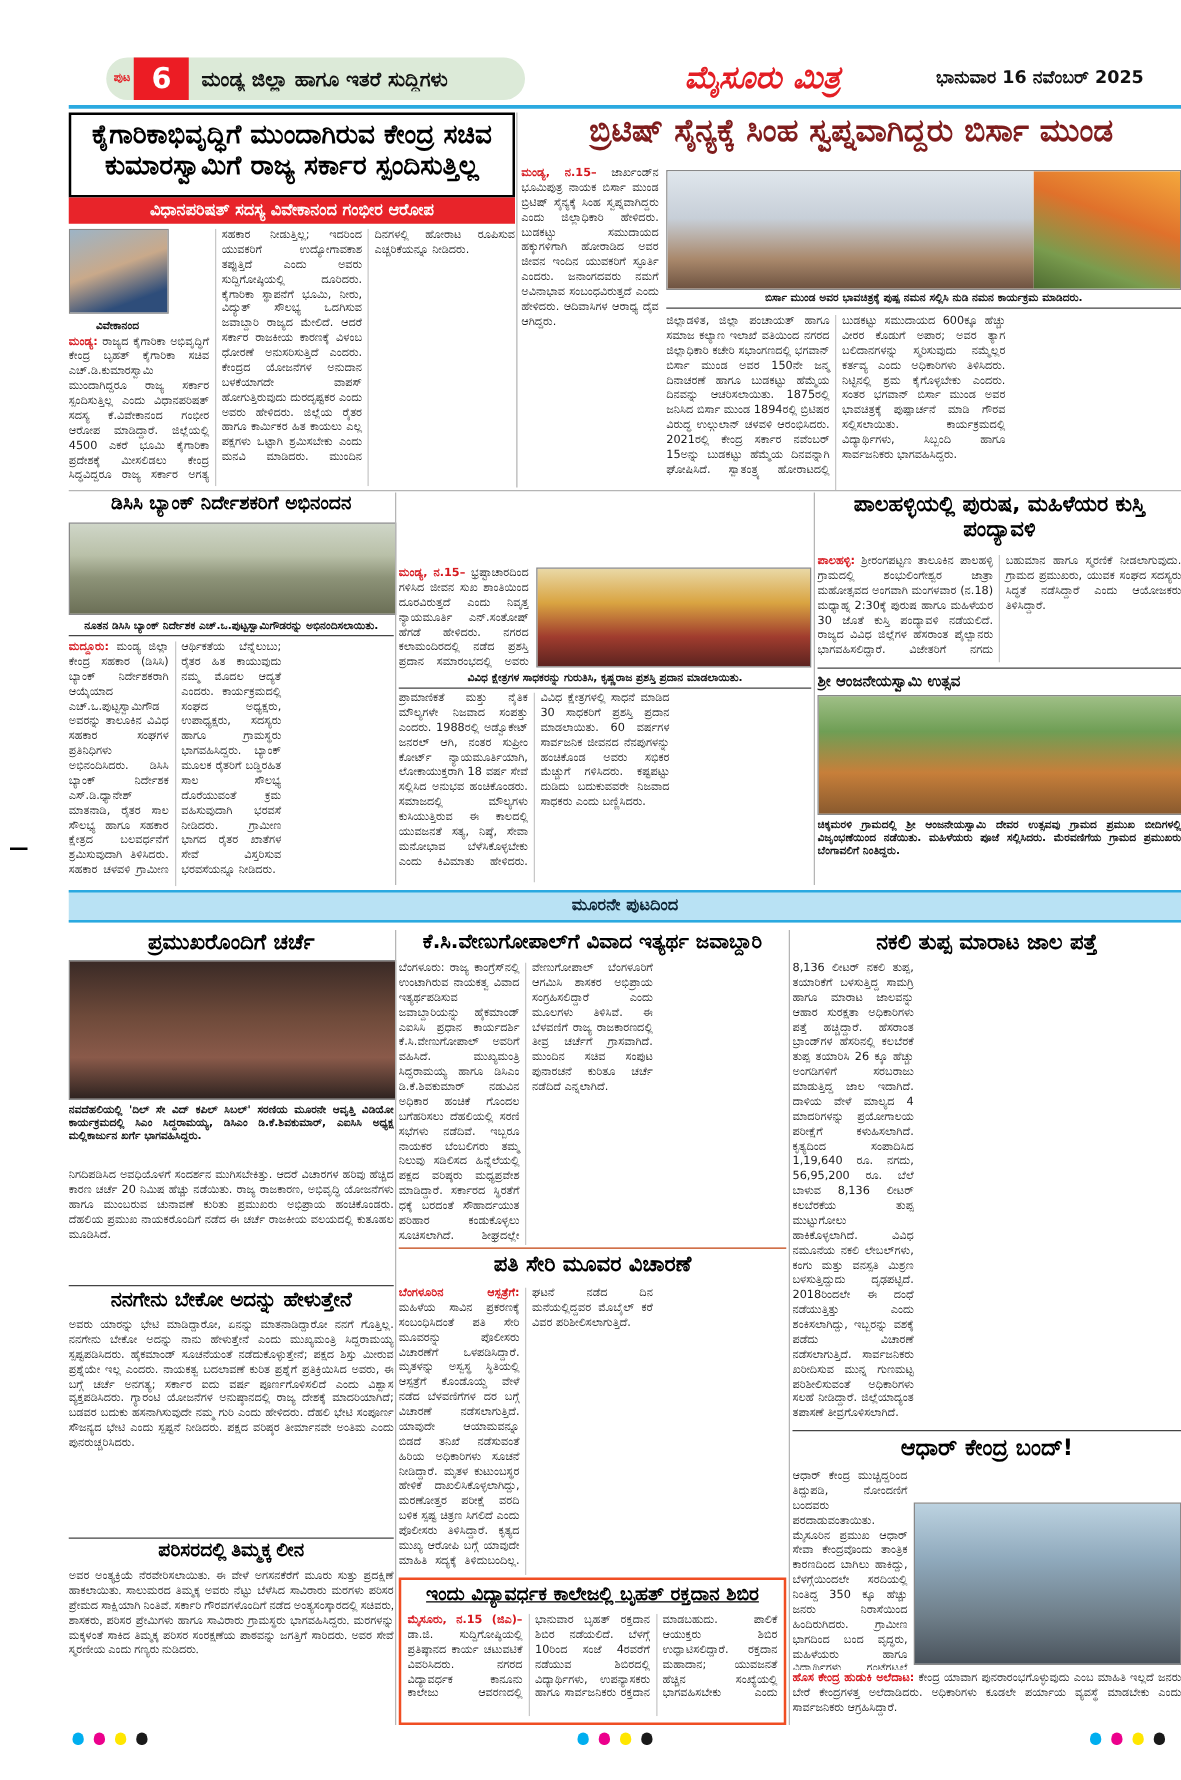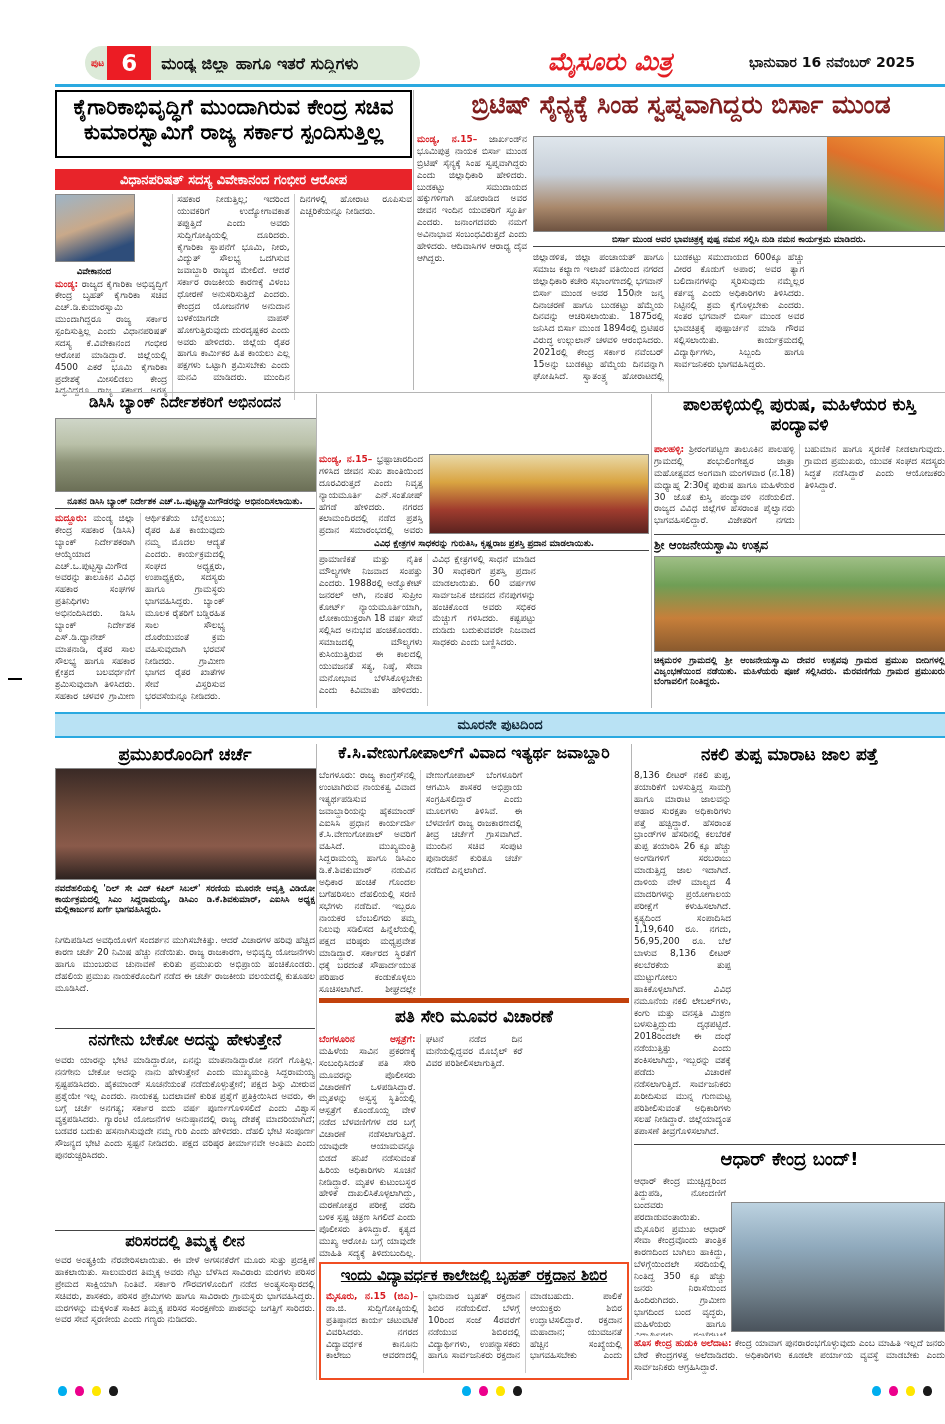--- a/index.html
+++ b/index.html
@@ -25,21 +25,21 @@
   <span style="color:#e31e24;font-size:9px;font-weight:bold;margin:0 3px 0 6px;">ಪುಟ</span>
   <span style="background:#ec1c24;color:#fff;font-size:23px;font-weight:bold;width:44px;height:34px;display:flex;align-items:center;justify-content:center;">6</span>
   <span style="font-size:16px;font-weight:bold;color:#101010;margin-left:10px;white-space:nowrap;overflow:hidden;">ಮಂಡ್ಯ ಜಿಲ್ಲಾ ಹಾಗೂ ಇತರೆ ಸುದ್ದಿಗಳು</span>
 </div>
 <div class="abs" style="left:500px;top:47px;width:220px;height:32px;color:#e31e24;font-size:25px;font-weight:bold;font-style:italic;text-align:center;overflow:hidden;">ಮೈಸೂರು ಮಿತ್ರ</div>
 <div class="abs" style="left:700px;top:54px;width:215px;font-size:14px;font-weight:bold;color:#111;text-align:right;overflow:hidden;">ಭಾನುವಾರ 16 ನವೆಂಬರ್ 2025</div>
 <div class="abs" style="left:55px;top:84px;width:890px;height:3px;background:#2aa9e0;"></div>
 
 <div class="abs" style="left:55px;top:90px;width:357px;height:300px;">
   <div class="hl" style="border:2px solid #000;font-size:21px;padding:3px 6px;height:58px;">ಕೈಗಾರಿಕಾಭಿವೃದ್ಧಿಗೆ ಮುಂದಾಗಿರುವ ಕೇಂದ್ರ ಸಚಿವ ಕುಮಾರಸ್ವಾಮಿಗೆ ರಾಜ್ಯ ಸರ್ಕಾರ ಸ್ಪಂದಿಸುತ್ತಿಲ್ಲ</div>
-  <div style="margin-top:11px;background:#e8242a;color:#fff;font-size:13px;font-weight:bold;text-align:center;height:21px;line-height:21px;overflow:hidden;">ವಿಧಾನಪರಿಷತ್ ಸದಸ್ಯ ವಿವೇಕಾನಂದ ಗಂಭೀರ ಆರೋಪ</div>
+  <div style="margin-top:0;background:#e8242a;color:#fff;font-size:13px;font-weight:bold;text-align:center;height:21px;line-height:21px;overflow:hidden;">ವಿಧಾನಪರಿಷತ್ ಸದಸ್ಯ ವಿವೇಕಾನಂದ ಗಂಭೀರ ಆರೋಪ</div>
   <div class="bt" style="margin-top:4px;height:206px;">
     <div class="c3" style="height:206px;">
       <span class="photo" style="display:inline-block;width:78px;height:66px;background:linear-gradient(160deg,#9db4c6 0%,#c9a98a 45%,#2e4d7a 80%);border:1px solid #888;"></span>
       <div class="cap" style="width:78px;">ವಿವೇಕಾನಂದ</div>
       <p style="margin:2px 0 0 0;"><span class="dl">ಮಂಡ್ಯ:</span> <span>ರಾಜ್ಯದ ಕೈಗಾರಿಕಾ ಅಭಿವೃದ್ಧಿಗೆ ಕೇಂದ್ರ ಬೃಹತ್ ಕೈಗಾರಿಕಾ ಸಚಿವ ಎಚ್.ಡಿ.ಕುಮಾರಸ್ವಾಮಿ ಮುಂದಾಗಿದ್ದರೂ ರಾಜ್ಯ ಸರ್ಕಾರ ಸ್ಪಂದಿಸುತ್ತಿಲ್ಲ ಎಂದು ವಿಧಾನಪರಿಷತ್ ಸದಸ್ಯ ಕೆ.ವಿವೇಕಾನಂದ ಗಂಭೀರ ಆರೋಪ ಮಾಡಿದ್ದಾರೆ. ಜಿಲ್ಲೆಯಲ್ಲಿ 4500 ಎಕರೆ ಭೂಮಿ ಕೈಗಾರಿಕಾ ಪ್ರದೇಶಕ್ಕೆ ಮೀಸಲಿಡಲು ಕೇಂದ್ರ ಸಿದ್ಧವಿದ್ದರೂ ರಾಜ್ಯ ಸರ್ಕಾರ ಅಗತ್ಯ ಸಹಕಾರ ನೀಡುತ್ತಿಲ್ಲ; ಇದರಿಂದ ಯುವಕರಿಗೆ ಉದ್ಯೋಗಾವಕಾಶ ತಪ್ಪುತ್ತಿದೆ ಎಂದು ಅವರು ಸುದ್ದಿಗೋಷ್ಠಿಯಲ್ಲಿ ದೂರಿದರು. ಕೈಗಾರಿಕಾ ಸ್ಥಾಪನೆಗೆ ಭೂಮಿ, ನೀರು, ವಿದ್ಯುತ್ ಸೌಲಭ್ಯ ಒದಗಿಸುವ ಜವಾಬ್ದಾರಿ ರಾಜ್ಯದ ಮೇಲಿದೆ. ಆದರೆ ಸರ್ಕಾರ ರಾಜಕೀಯ ಕಾರಣಕ್ಕೆ ವಿಳಂಬ ಧೋರಣೆ ಅನುಸರಿಸುತ್ತಿದೆ ಎಂದರು. ಕೇಂದ್ರದ ಯೋಜನೆಗಳ ಅನುದಾನ ಬಳಕೆಯಾಗದೇ ವಾಪಸ್ ಹೋಗುತ್ತಿರುವುದು ದುರದೃಷ್ಟಕರ ಎಂದು ಅವರು ಹೇಳಿದರು. ಜಿಲ್ಲೆಯ ರೈತರ ಹಾಗೂ ಕಾರ್ಮಿಕರ ಹಿತ ಕಾಯಲು ಎಲ್ಲ ಪಕ್ಷಗಳು ಒಟ್ಟಾಗಿ ಶ್ರಮಿಸಬೇಕು ಎಂದು ಮನವಿ ಮಾಡಿದರು. ಮುಂದಿನ ದಿನಗಳಲ್ಲಿ ಹೋರಾಟ ರೂಪಿಸುವ ಎಚ್ಚರಿಕೆಯನ್ನೂ ನೀಡಿದರು.</span></p>
     </div>
   </div>
 </div>
 
 <div class="abs vline" style="left:413px;top:90px;height:300px;"></div>
@@ -108,36 +108,36 @@
   <div class="photo" style="width:260px;height:110px;background:linear-gradient(180deg,#3a2a26 0%,#6e4a3a 40%,#8a5a4a 70%,#2e2320 100%);border:1px solid #888;"></div>
   <div class="cap" style="margin-top:3px;height:48px;text-align:justify;">ನವದೆಹಲಿಯಲ್ಲಿ 'ದಿಲ್ ಸೇ ವಿದ್ ಕಪಿಲ್ ಸಿಬಲ್' ಸರಣಿಯ ಮೂರನೇ ಆವೃತ್ತಿ ವಿಡಿಯೋ ಕಾರ್ಯಕ್ರಮದಲ್ಲಿ ಸಿಎಂ ಸಿದ್ದರಾಮಯ್ಯ, ಡಿಸಿಎಂ ಡಿ.ಕೆ.ಶಿವಕುಮಾರ್, ಎಐಸಿಸಿ ಅಧ್ಯಕ್ಷ ಮಲ್ಲಿಕಾರ್ಜುನ ಖರ್ಗೆ ಭಾಗವಹಿಸಿದ್ದರು.</div>
   <div class="bt" style="margin-top:4px;height:90px;">ನಿಗದಿಪಡಿಸಿದ ಅವಧಿಯೊಳಗೆ ಸಂದರ್ಶನ ಮುಗಿಸಬೇಕಿತ್ತು. ಆದರೆ ವಿಚಾರಗಳ ಹರಿವು ಹೆಚ್ಚಿದ ಕಾರಣ ಚರ್ಚೆ 20 ನಿಮಿಷ ಹೆಚ್ಚು ನಡೆಯಿತು. ರಾಜ್ಯ ರಾಜಕಾರಣ, ಅಭಿವೃದ್ಧಿ ಯೋಜನೆಗಳು ಹಾಗೂ ಮುಂಬರುವ ಚುನಾವಣೆ ಕುರಿತು ಪ್ರಮುಖರು ಅಭಿಪ್ರಾಯ ಹಂಚಿಕೊಂಡರು. ದೆಹಲಿಯ ಪ್ರಮುಖ ನಾಯಕರೊಂದಿಗೆ ನಡೆದ ಈ ಚರ್ಚೆ ರಾಜಕೀಯ ವಲಯದಲ್ಲಿ ಕುತೂಹಲ ಮೂಡಿಸಿದೆ.</div>
 </div>
 
 <div class="abs" style="left:55px;top:1028px;width:260px;height:200px;">
   <div class="hl" style="font-size:16px;height:22px;border-top:1px solid #444;padding-top:2px;">ನನಗೇನು ಬೇಕೋ ಅದನ್ನು ಹೇಳುತ್ತೇನೆ</div>
   <div class="bt" style="margin-top:2px;height:172px;">ಅವರು ಯಾರನ್ನು ಭೇಟಿ ಮಾಡಿದ್ದಾರೋ, ಏನನ್ನು ಮಾತನಾಡಿದ್ದಾರೋ ನನಗೆ ಗೊತ್ತಿಲ್ಲ. ನನಗೇನು ಬೇಕೋ ಅದನ್ನು ನಾನು ಹೇಳುತ್ತೇನೆ ಎಂದು ಮುಖ್ಯಮಂತ್ರಿ ಸಿದ್ದರಾಮಯ್ಯ ಸ್ಪಷ್ಟಪಡಿಸಿದರು. ಹೈಕಮಾಂಡ್ ಸೂಚನೆಯಂತೆ ನಡೆದುಕೊಳ್ಳುತ್ತೇನೆ; ಪಕ್ಷದ ಶಿಸ್ತು ಮೀರುವ ಪ್ರಶ್ನೆಯೇ ಇಲ್ಲ ಎಂದರು. ನಾಯಕತ್ವ ಬದಲಾವಣೆ ಕುರಿತ ಪ್ರಶ್ನೆಗೆ ಪ್ರತಿಕ್ರಿಯಿಸಿದ ಅವರು, ಈ ಬಗ್ಗೆ ಚರ್ಚೆ ಅನಗತ್ಯ; ಸರ್ಕಾರ ಐದು ವರ್ಷ ಪೂರ್ಣಗೊಳಿಸಲಿದೆ ಎಂದು ವಿಶ್ವಾಸ ವ್ಯಕ್ತಪಡಿಸಿದರು. ಗ್ಯಾರಂಟಿ ಯೋಜನೆಗಳ ಅನುಷ್ಠಾನದಲ್ಲಿ ರಾಜ್ಯ ದೇಶಕ್ಕೆ ಮಾದರಿಯಾಗಿದೆ; ಬಡವರ ಬದುಕು ಹಸನಾಗಿಸುವುದೇ ನಮ್ಮ ಗುರಿ ಎಂದು ಹೇಳಿದರು. ದೆಹಲಿ ಭೇಟಿ ಸಂಪೂರ್ಣ ಸೌಜನ್ಯದ ಭೇಟಿ ಎಂದು ಸ್ಪಷ್ಟನೆ ನೀಡಿದರು. ಪಕ್ಷದ ವರಿಷ್ಠರ ತೀರ್ಮಾನವೇ ಅಂತಿಮ ಎಂದು ಪುನರುಚ್ಚರಿಸಿದರು.</div>
 </div>
 
-<div class="abs" style="left:55px;top:1230px;width:260px;height:148px;">
+<div class="abs" style="left:55px;top:1230px;width:260px;height:148px;font-family:Liberation Serif, serif;">
   <div class="hl" style="font-size:15px;height:20px;border-top:1px solid #444;padding-top:2px;">ಪರಿಸರದಲ್ಲಿ ತಿಮ್ಮಕ್ಕ ಲೀನ</div>
   <div class="bt" style="margin-top:2px;height:124px;">ಅವರ ಅಂತ್ಯಕ್ರಿಯೆ ನೆರವೇರಿಸಲಾಯಿತು. ಈ ವೇಳೆ ಅಗಸನಕೆರೆಗೆ ಮೂರು ಸುತ್ತು ಪ್ರದಕ್ಷಿಣೆ ಹಾಕಲಾಯಿತು. ಸಾಲುಮರದ ತಿಮ್ಮಕ್ಕ ಅವರು ನೆಟ್ಟು ಬೆಳೆಸಿದ ಸಾವಿರಾರು ಮರಗಳು ಪರಿಸರ ಪ್ರೇಮದ ಸಾಕ್ಷಿಯಾಗಿ ನಿಂತಿವೆ. ಸರ್ಕಾರಿ ಗೌರವಗಳೊಂದಿಗೆ ನಡೆದ ಅಂತ್ಯಸಂಸ್ಕಾರದಲ್ಲಿ ಸಚಿವರು, ಶಾಸಕರು, ಪರಿಸರ ಪ್ರೇಮಿಗಳು ಹಾಗೂ ಸಾವಿರಾರು ಗ್ರಾಮಸ್ಥರು ಭಾಗವಹಿಸಿದ್ದರು. ಮರಗಳನ್ನು ಮಕ್ಕಳಂತೆ ಸಾಕಿದ ತಿಮ್ಮಕ್ಕ ಪರಿಸರ ಸಂರಕ್ಷಣೆಯ ಪಾಠವನ್ನು ಜಗತ್ತಿಗೆ ಸಾರಿದರು. ಅವರ ಸೇವೆ ಸ್ಮರಣೀಯ ಎಂದು ಗಣ್ಯರು ನುಡಿದರು.</div>
 </div>
 
 <div class="abs vline" style="left:316px;top:744px;height:636px;"></div>
 
 <div class="abs" style="left:319px;top:744px;width:310px;height:252px;">
   <div class="hl" style="font-size:16px;height:24px;">ಕೆ.ಸಿ.ವೇಣುಗೋಪಾಲ್‌ಗೆ ವಿವಾದ ಇತ್ಯರ್ಥ ಜವಾಬ್ದಾರಿ</div>
   <div class="bt" style="margin-top:2px;height:226px;">
     <div class="c3">ಬೆಂಗಳೂರು: ರಾಜ್ಯ ಕಾಂಗ್ರೆಸ್‌ನಲ್ಲಿ ಉಂಟಾಗಿರುವ ನಾಯಕತ್ವ ವಿವಾದ ಇತ್ಯರ್ಥಪಡಿಸುವ ಜವಾಬ್ದಾರಿಯನ್ನು ಹೈಕಮಾಂಡ್ ಎಐಸಿಸಿ ಪ್ರಧಾನ ಕಾರ್ಯದರ್ಶಿ ಕೆ.ಸಿ.ವೇಣುಗೋಪಾಲ್ ಅವರಿಗೆ ವಹಿಸಿದೆ. ಮುಖ್ಯಮಂತ್ರಿ ಸಿದ್ದರಾಮಯ್ಯ ಹಾಗೂ ಡಿಸಿಎಂ ಡಿ.ಕೆ.ಶಿವಕುಮಾರ್ ನಡುವಿನ ಅಧಿಕಾರ ಹಂಚಿಕೆ ಗೊಂದಲ ಬಗೆಹರಿಸಲು ದೆಹಲಿಯಲ್ಲಿ ಸರಣಿ ಸಭೆಗಳು ನಡೆದಿವೆ. ಇಬ್ಬರೂ ನಾಯಕರ ಬೆಂಬಲಿಗರು ತಮ್ಮ ನಿಲುವು ಸಡಿಲಿಸದ ಹಿನ್ನೆಲೆಯಲ್ಲಿ ಪಕ್ಷದ ವರಿಷ್ಠರು ಮಧ್ಯಪ್ರವೇಶ ಮಾಡಿದ್ದಾರೆ. ಸರ್ಕಾರದ ಸ್ಥಿರತೆಗೆ ಧಕ್ಕೆ ಬರದಂತೆ ಸೌಹಾರ್ದಯುತ ಪರಿಹಾರ ಕಂಡುಕೊಳ್ಳಲು ಸೂಚಿಸಲಾಗಿದೆ. ಶೀಘ್ರದಲ್ಲೇ ವೇಣುಗೋಪಾಲ್ ಬೆಂಗಳೂರಿಗೆ ಆಗಮಿಸಿ ಶಾಸಕರ ಅಭಿಪ್ರಾಯ ಸಂಗ್ರಹಿಸಲಿದ್ದಾರೆ ಎಂದು ಮೂಲಗಳು ತಿಳಿಸಿವೆ. ಈ ಬೆಳವಣಿಗೆ ರಾಜ್ಯ ರಾಜಕಾರಣದಲ್ಲಿ ತೀವ್ರ ಚರ್ಚೆಗೆ ಗ್ರಾಸವಾಗಿದೆ. ಮುಂದಿನ ಸಚಿವ ಸಂಪುಟ ಪುನಾರಚನೆ ಕುರಿತೂ ಚರ್ಚೆ ನಡೆದಿದೆ ಎನ್ನಲಾಗಿದೆ.</div>
   </div>
 </div>
 
 <div class="abs" style="left:319px;top:998px;width:310px;height:262px;">
-  <div class="hl" style="font-size:17px;height:26px;border-top:5px solid #c2410c;padding-top:3px;">ಪತಿ ಸೇರಿ ಮೂವರ ವಿಚಾರಣೆ</div>
+  <div class="hl" style="font-size:17px;height:26px;border-top:1px solid #c2410c;padding-top:3px;">ಪತಿ ಸೇರಿ ಮೂವರ ವಿಚಾರಣೆ</div>
   <div class="bt" style="margin-top:2px;height:230px;">
     <div class="c3">
       <p style="margin:0;"><span class="dl">ಬೆಂಗಳೂರಿನ ಆಸ್ಪತ್ರೆಗೆ:</span> <span>ಮಹಿಳೆಯ ಸಾವಿನ ಪ್ರಕರಣಕ್ಕೆ ಸಂಬಂಧಿಸಿದಂತೆ ಪತಿ ಸೇರಿ ಮೂವರನ್ನು ಪೊಲೀಸರು ವಿಚಾರಣೆಗೆ ಒಳಪಡಿಸಿದ್ದಾರೆ. ಮೃತಳನ್ನು ಅಸ್ವಸ್ಥ ಸ್ಥಿತಿಯಲ್ಲಿ ಆಸ್ಪತ್ರೆಗೆ ಕೊಂಡೊಯ್ದ ವೇಳೆ ನಡೆದ ಬೆಳವಣಿಗೆಗಳ ದರ ಬಗ್ಗೆ ವಿಚಾರಣೆ ನಡೆಸಲಾಗುತ್ತಿದೆ. ಯಾವುದೇ ಆಯಾಮವನ್ನೂ ಬಿಡದೆ ತನಿಖೆ ನಡೆಸುವಂತೆ ಹಿರಿಯ ಅಧಿಕಾರಿಗಳು ಸೂಚನೆ ನೀಡಿದ್ದಾರೆ. ಮೃತಳ ಕುಟುಂಬಸ್ಥರ ಹೇಳಿಕೆ ದಾಖಲಿಸಿಕೊಳ್ಳಲಾಗಿದ್ದು, ಮರಣೋತ್ತರ ಪರೀಕ್ಷೆ ವರದಿ ಬಳಿಕ ಸ್ಪಷ್ಟ ಚಿತ್ರಣ ಸಿಗಲಿದೆ ಎಂದು ಪೊಲೀಸರು ತಿಳಿಸಿದ್ದಾರೆ. ಕೃತ್ಯದ ಮುಖ್ಯ ಆರೋಪಿ ಬಗ್ಗೆ ಯಾವುದೇ ಮಾಹಿತಿ ಸದ್ಯಕ್ಕೆ ತಿಳಿದುಬಂದಿಲ್ಲ. ಘಟನೆ ನಡೆದ ದಿನ ಮನೆಯಲ್ಲಿದ್ದವರ ಮೊಬೈಲ್ ಕರೆ ವಿವರ ಪರಿಶೀಲಿಸಲಾಗುತ್ತಿದೆ.</span></p>
     </div>
   </div>
 </div>
 
 <div class="abs" style="left:319px;top:1262px;width:310px;height:118px;border:2px solid #f04e23;padding:3px 5px;">
   <div class="hl" style="font-size:15px;height:22px;text-decoration:underline;">ಇಂದು ವಿದ್ಯಾವರ್ಧಕ ಕಾಲೇಜಲ್ಲಿ ಬೃಹತ್ ರಕ್ತದಾನ ಶಿಬಿರ</div>
   <div class="bt" style="margin-top:2px;height:82px;">

